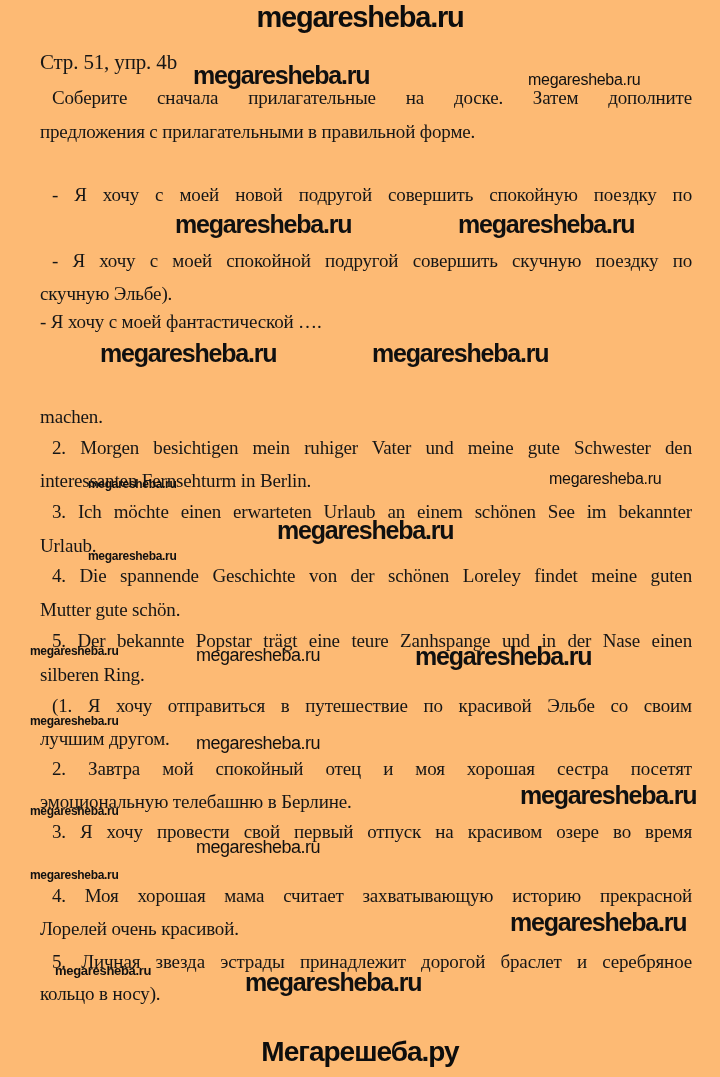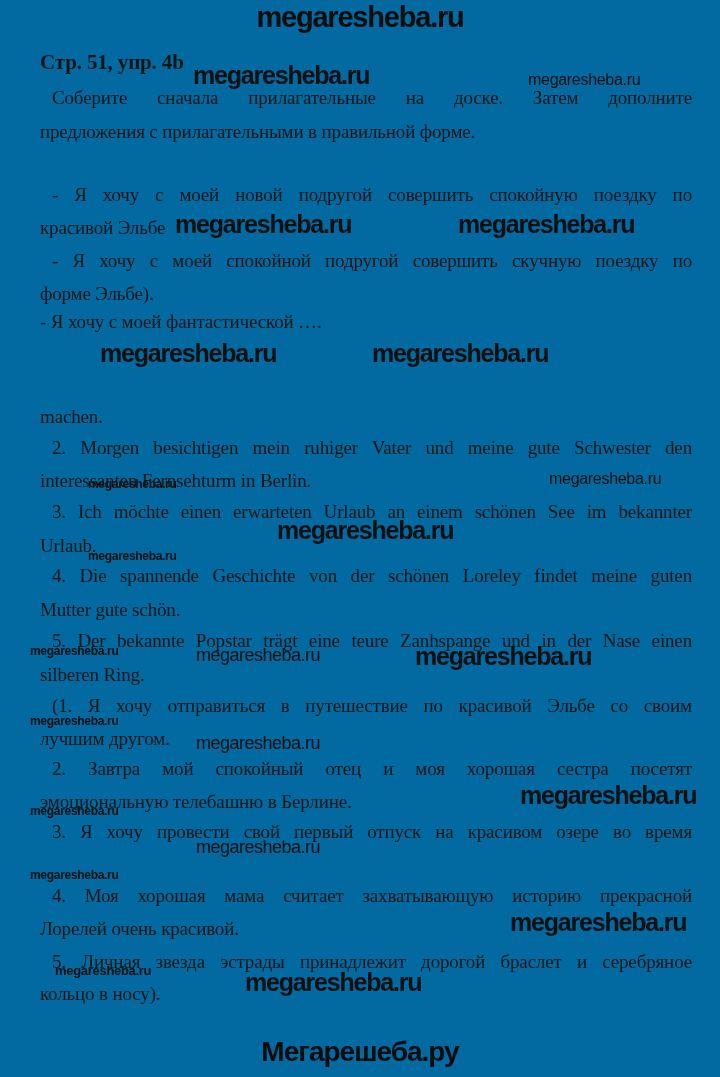--- a/index.html
+++ b/index.html
@@ -1,28 +1,28 @@
 <!DOCTYPE html>
 <html><head>
 <meta charset="utf-8">
 <style>
   html,body { margin:0; padding:0; background:#fff; }
   .page {
     position:relative; width:720px; height:1077px; margin:0 auto;
-    background:#0369a1; color:#161616; overflow:hidden;
+    background:#fdba74; color:#161616; overflow:hidden;
     font-family:"Liberation Serif", serif;
   }
   
   .ln {
     position:absolute; left:40px; width:640px;
     font-size:19px; line-height:24px; letter-spacing:-0.15px;
     white-space:normal; color:#161616;
   }
   .j { text-align:justify; text-align-last:justify;margin-left:12px; }
-  .bold-serif { font-weight:700; font-size:21px; }
+  .bold-serif { font-weight:400; font-size:21px; }
   
   .wm {
     position:absolute; white-space:nowrap; color:#101010;
     font-family:"Liberation Sans", sans-serif; line-height:1.1;
   }
   .wm-lg { font-weight:700; font-size:25px; letter-spacing:-1.2px; }
   .wm-md { font-weight:400; font-size:18px; letter-spacing:-0.5px; }
   .wm-sm { font-weight:400; font-size:16px; letter-spacing:-0.3px; }
   .wm-xs { font-weight:700; font-size:12px; letter-spacing:-0.3px; }
   .wm-x2 { font-weight:700; font-size:13px; letter-spacing:-0.3px; }
@@ -43,23 +43,22 @@
 <div class="page">
 
   <div class="hdr">megaresheba.ru</div>
 
   <div class="ln bold-serif" style="top:50px">Стр. 51, упр. 4b</div>
 
   <div class="ln j" style="top:86px">Соберите сначала прилагательные на доске. Затем дополните</div>
   <div class="ln" style="top:120px">предложения с прилагательными в правильной форме.</div>
 
   <div class="ln j" style="top:183px">- Я хочу с моей новой подругой совершить спокойную поездку по</div>
-  <div class="ln" style="top:216px">красивой Эльбе</div>
   <div class="ln j" style="top:249px">- Я хочу с моей спокойной подругой совершить скучную поездку по</div>
-  <div class="ln" style="top:282px">форме Эльбе).</div>
+  <div class="ln" style="top:282px">скучную Эльбе).</div>
   <div class="ln" style="top:310px">- Я хочу с моей фантастической ….</div>
 
   <div class="ln" style="top:405px">machen.</div>
   <div class="ln j" style="top:436px">2. Morgen besichtigen mein ruhiger Vater und meine gute Schwester den</div>
   <div class="ln" style="top:469px">interessanten Fernsehturm in Berlin.</div>
   <div class="ln j" style="top:500px">3. Ich möchte einen erwarteten Urlaub an einem schönen See im bekannter</div>
   <div class="ln" style="top:534px">Urlaub.</div>
   <div class="ln j" style="top:564px">4. Die spannende Geschichte von der schönen Loreley findet meine guten</div>
   <div class="ln" style="top:598px">Mutter gute schön.</div>
   <div class="ln j" style="top:629px">5. Der bekannte Popstar trägt eine teure Zanhspange und in der Nase einen</div>

